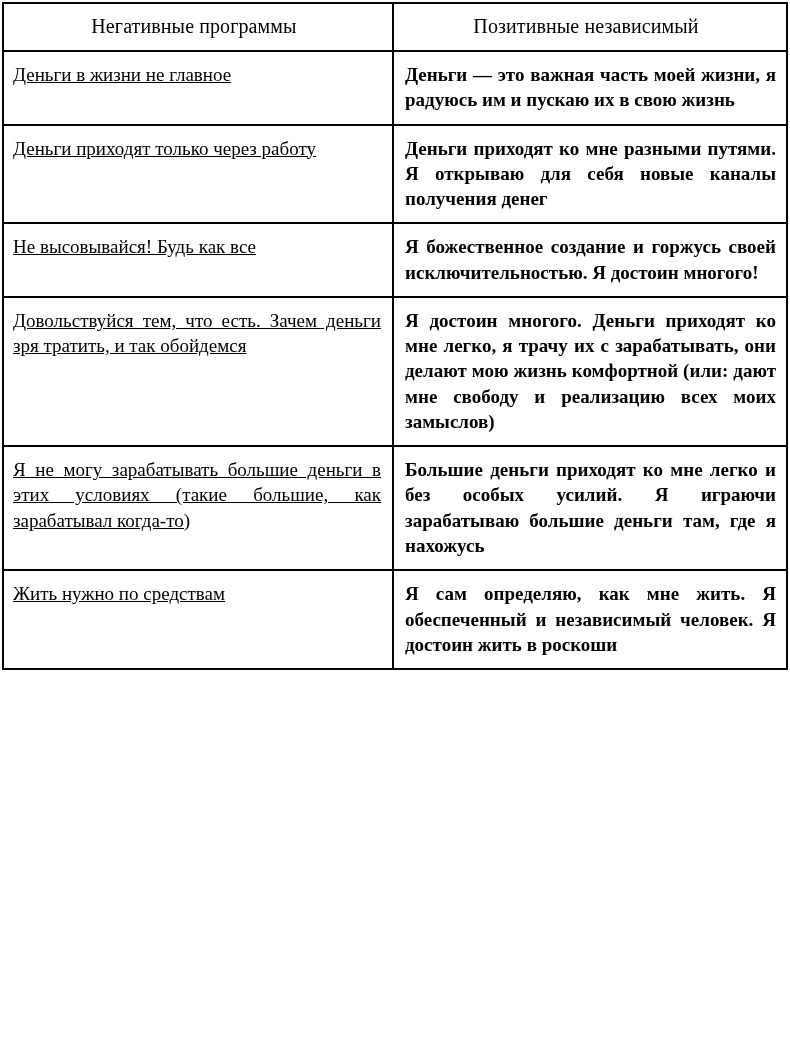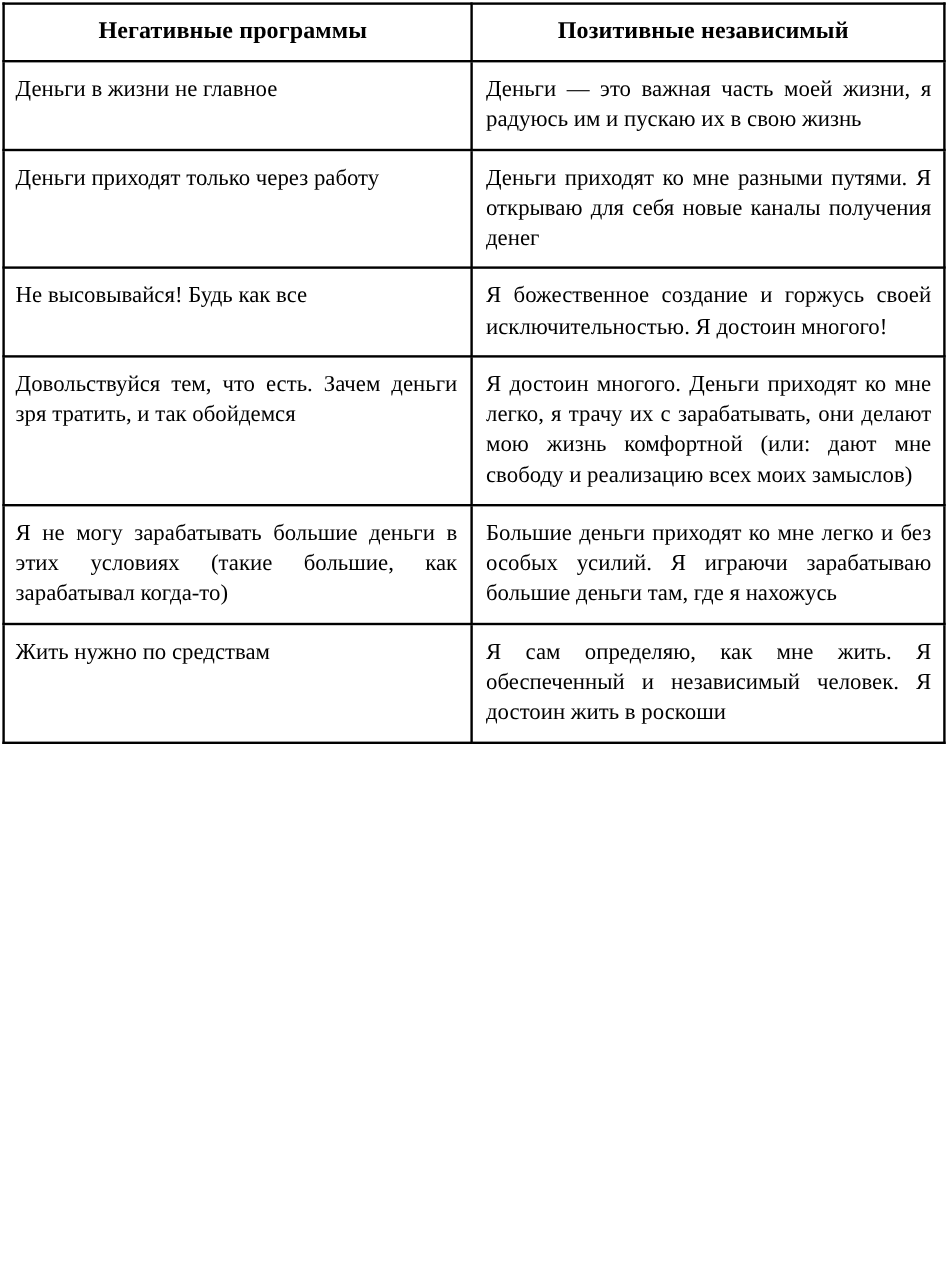--- a/index.html
+++ b/index.html
@@ -38,46 +38,48 @@
   table.affirmations-table th,
   table.affirmations-table td {
     border: 2px solid #000000;
     vertical-align: top;
     background: #ffffff;
   }
 
   
   thead th {
     text-align: center;
-    font-weight: bold;
+    font-weight: normal;
     font-size: 20px;
     line-height: 1.15;
     padding: 11px 8px 12px 0;
     letter-spacing: 0.1px;
   }
 
   
   tbody td {
     font-size: 19px;
     line-height: 1.33;
     padding: 10px 10px 11px 10px;
     text-align: justify;
     text-justify: inter-word;
     hyphens: manual;
     -webkit-hyphens: manual;
   }
 
   tbody td.cell-negative {
     padding-left: 9px;
     padding-right: 11px;
+    text-decoration: underline;
   }
 
   tbody td.cell-positive {
     padding-left: 11px;
     padding-right: 10px;
+    font-weight: bold;
   }
 </style>
 </head>
 <body>
 
 <div class="page">
 
   <table class="affirmations-table">
     <colgroup>
       <col class="col-negative">

